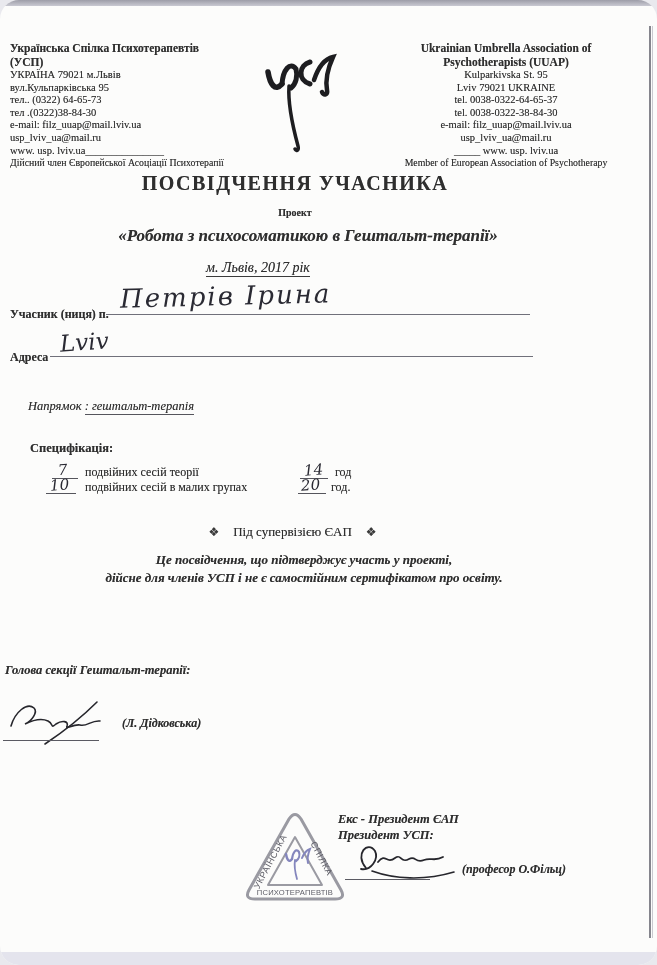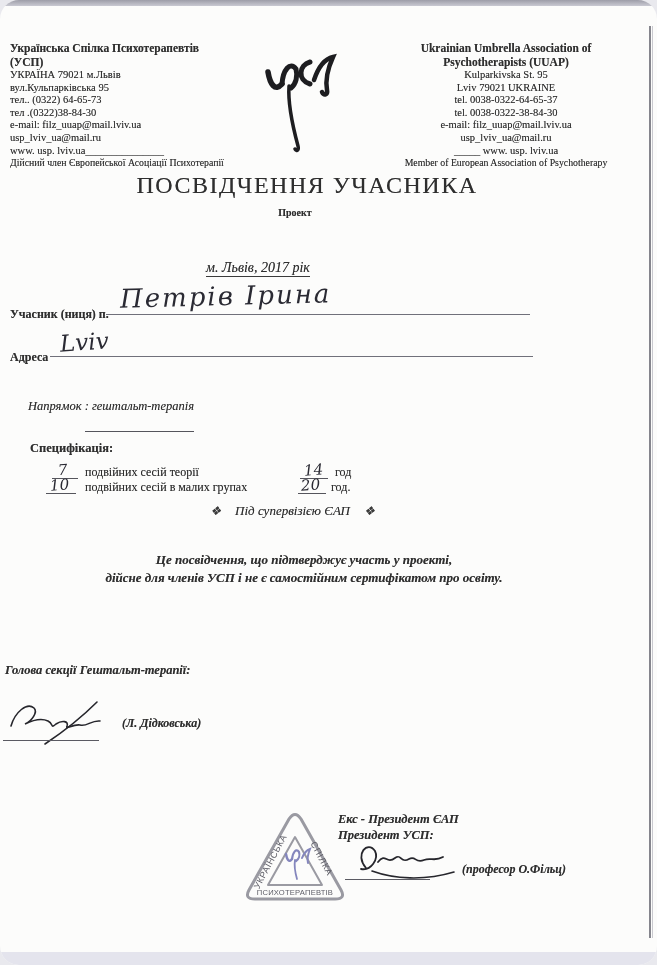--- a/index.html
+++ b/index.html
@@ -15,38 +15,38 @@
   .bottombar{left:0;top:952px;width:657px;height:13px;background:#e4e4ed;}
   .rightedge{left:649px;top:26px;width:2px;height:912px;background:#85858d;}
   .rightedge2{left:652px;top:26px;width:1px;height:912px;background:#c9c9cf;}
   
   .hdr-left{left:10px;top:42px;width:240px;font-size:10.5px;line-height:12.6px;}
   .hdr-right{left:372px;top:42px;width:268px;font-size:10.5px;line-height:12.6px;text-align:center;}
   .orgname{font-size:11.5px;font-weight:bold;line-height:13.5px;}
   .membership{font-size:9.8px;}
   .soft{text-shadow:0 0 .5px rgba(60,60,60,.55);}
   
-  .title{left:0;top:172px;width:590px;font-size:24px;letter-spacing:1.5px;font-weight:normal;padding-left:12px;}
+  .title{left:0;top:172px;width:590px;font-size:20px;letter-spacing:1.5px;font-weight:bold;}
   .projlabel{left:0;top:207px;width:548px;font-size:10px;font-weight:bold;margin-left:21px;}
   .projname{left:0;top:226px;width:616px;font-size:17px;font-weight:bold;font-style:italic;}
   .placeyear{left:0;top:260px;width:516px;font-size:14px;font-weight:normal;font-style:italic;}
   .placeyear span{border-bottom:1px solid #3a3a3a;padding-bottom:1px;}
   
   .formline{height:1px;background:#70707a;}
   .fieldlabel{font-size:12px;font-weight:bold;margin-top:8px;}
   .hw{font-family:"DejaVu Serif", serif;font-style:italic;color:#2a2a33;}
   .hw-name{font-size:26px;letter-spacing:2px;transform:rotate(-1.5deg);}
   .hw-lviv{font-size:23px;transform:rotate(-4deg);}
   .hw-num{font-size:15px;display:inline-block;transform:rotate(-4deg);}
   .direction{font-size:12.5px;font-style:italic;}
-  .direction .u{border-bottom:1px solid #55555c;padding-bottom:18px;}
+  .direction .u{border-bottom:1px solid #55555c;padding-bottom:1px;}
   .spec-title{font-size:12.5px;font-weight:bold;}
   .spec-row{font-size:12px;height:16px;}
   .numline{display:inline-block;border-bottom:1px solid #55555c;text-align:center;}
-  .supervision{left:0;top:503px;width:585px;font-size:13px;font-style:italic;}
+  .supervision{left:0;top:524px;width:585px;font-size:13px;}
   .supervision .orn{font-size:12px;color:#3a3a3a;margin:0 14px;}
   .statement{left:4px;top:551px;width:600px;font-size:13px;font-weight:bold;font-style:italic;line-height:17.5px;}
   .sigline{height:1px;background:#5a5a62;}
   .signame{font-size:12px;font-weight:bold;font-style:italic;}
   .sectionhead{font-size:12.5px;font-weight:bold;font-style:italic;}
   .prestitle{font-size:12.5px;font-weight:bold;font-style:italic;line-height:16px;}
   svg{display:block;}
   .sigsvg path{stroke:#26262c;fill:none;stroke-linecap:round;}
   .logo-blur{filter:blur(.3px);}
 </style>
@@ -93,20 +93,21 @@
     <div>tel. 0038-0322-64-65-37</div>
     <div>tel. 0038-0322-38-84-30</div>
     <div>e-mail: filz_uuap@mail.lviv.ua</div>
     <div>usp_lviv_ua@mail.ru</div>
     <div>_____ www. usp. lviv.ua</div>
     <div class="membership">Member of European Association of Psychotherapy</div>
   </div>
 
   <div class="abs c title soft">ПОСВІДЧЕННЯ УЧАСНИКА</div>
   <div class="abs c projlabel soft">Проект</div>
+  <div class="abs c projname soft">«Робота з психосоматикою в Гештальт-терапії»</div>
   <div class="abs c placeyear soft">
     <span>м. Львів, 2017 рік</span>
   </div>
 
   <div class="abs fieldlabel soft" style="left:10px;top:299px;">Учасник (ниця) п.</div>
   <div class="abs formline" style="left:106px;top:314px;width:424px;"></div>
   <div class="abs hw hw-name" style="left:120px;top:281px;">Петрів Ірина</div>
 
   <div class="abs fieldlabel soft" style="left:10px;top:342px;">Адреса</div>
   <div class="abs formline" style="left:50px;top:356px;width:483px;"></div>

